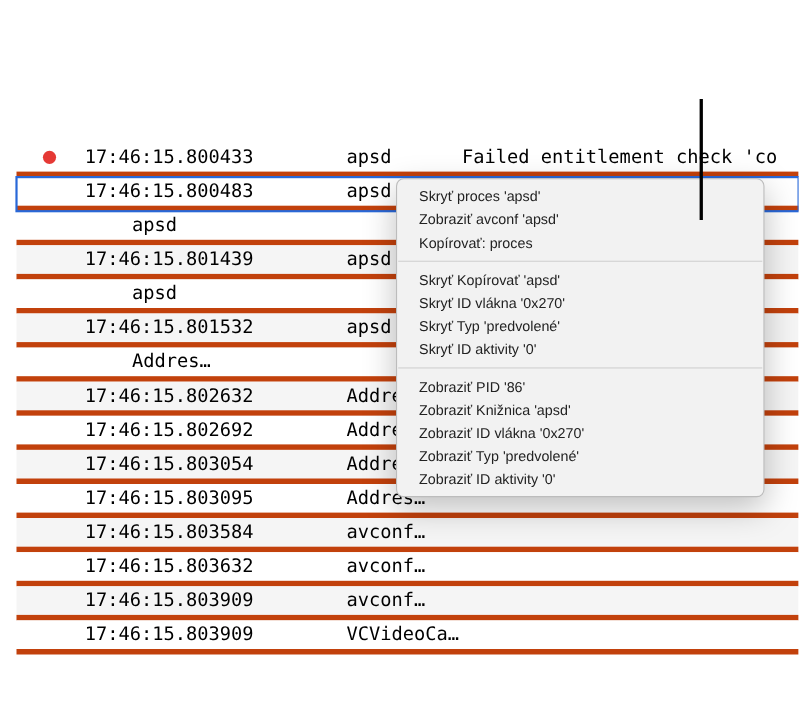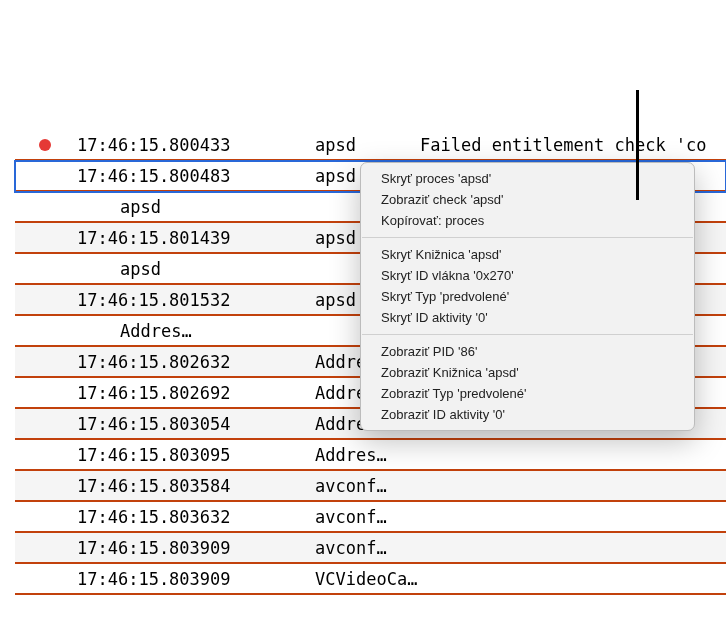--- a/index.html
+++ b/index.html
@@ -25,21 +25,21 @@
       left: 636px;
       width: 3px;
       height: 110px;
       background: #000;
       z-index: 50;
     }
     .row {
       display: flex;
       align-items: center;
       height: 31px;
-      border-bottom: 2px solid #c2410c;
+      border-bottom: 5px solid #c2410c;
       background: #fff;
     }
     .row:nth-child(even) { background: #f5f5f5; }
     .row.selected {
       background: #fff;
       outline: 2px solid #2968d8;
       outline-offset: -1px;
     }
     .col-dot {
       width: 60px;
@@ -194,30 +194,31 @@
         <div class="col-time">17:46:15.803909</div>
         <div class="col-proc">VCVideoCaptureServer [INFO]…</div>
         <div class="col-msg"></div>
       </div>
     </div>
 </div>
 
 <div class="context-menu">
   <div id="menu-g1">
       <div class="menu-item">Skryť proces 'apsd'</div>
-      <div class="menu-item">Zobraziť check 'apsd'</div>
+      <div class="menu-item">Zobraziť avconf 'apsd'</div>
       <div class="menu-item">Kopírovať: proces</div>
     </div>
   <div class="menu-sep"></div>
   <div id="menu-g2">
-      <div class="menu-item">Skryť Knižnica 'apsd'</div>
+      <div class="menu-item">Skryť Kopírovať 'apsd'</div>
       <div class="menu-item">Skryť ID vlákna '0x270'</div>
       <div class="menu-item">Skryť Typ 'predvolené'</div>
       <div class="menu-item">Skryť ID aktivity '0'</div>
     </div>
   <div class="menu-sep"></div>
   <div id="menu-g3">
       <div class="menu-item">Zobraziť PID '86'</div>
       <div class="menu-item">Zobraziť Knižnica 'apsd'</div>
+      <div class="menu-item">Zobraziť ID vlákna '0x270'</div>
       <div class="menu-item">Zobraziť Typ 'predvolené'</div>
       <div class="menu-item">Zobraziť ID aktivity '0'</div>
     </div>
 </div>
 
 </body></html>

